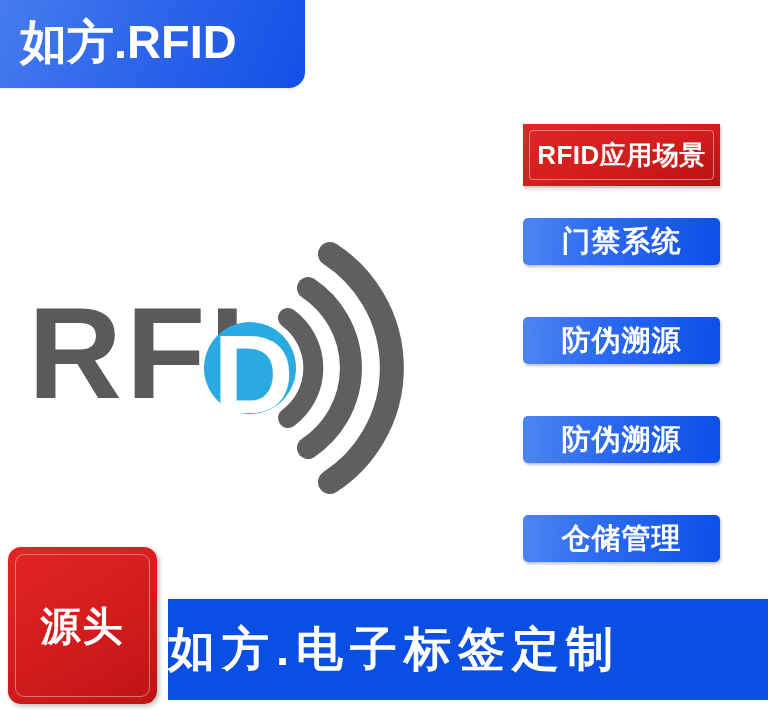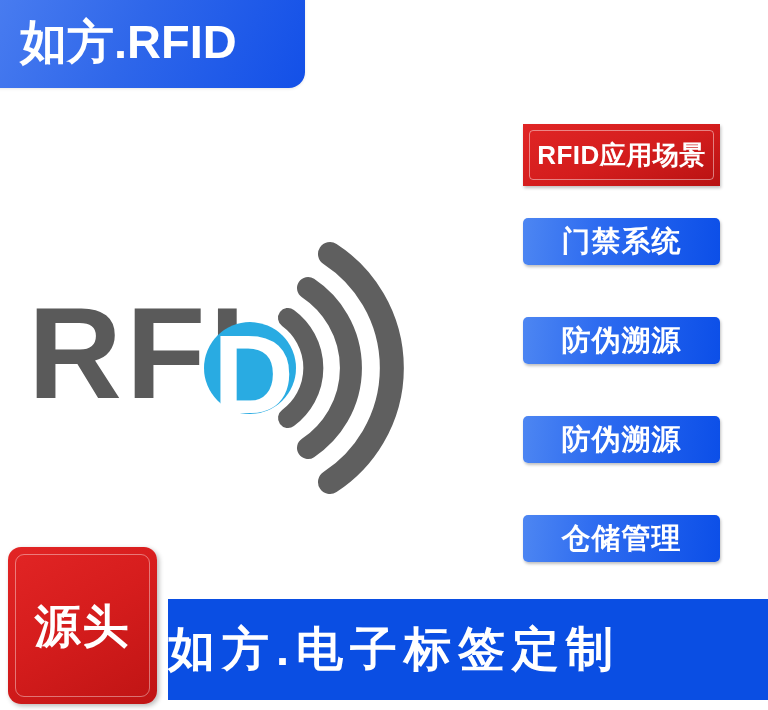--- a/index.html
+++ b/index.html
@@ -137,21 +137,21 @@
   .source-badge::after {
     content: "";
     position: absolute;
     left: 7px; right: 7px; top: 7px; bottom: 7px;
     border: 1px solid rgba(255,255,255,0.40);
     border-radius: 9px;
     pointer-events: none;
   }
   .source-badge-line {
     color: #ffffff;
-    font-size: 46px;
+    font-size: 40px;
     font-weight: bold;
     line-height: 56px;
     letter-spacing: 2px;
     white-space: nowrap;
     z-index: 1;
   }
 </style>
 </head>
 <body>
 

